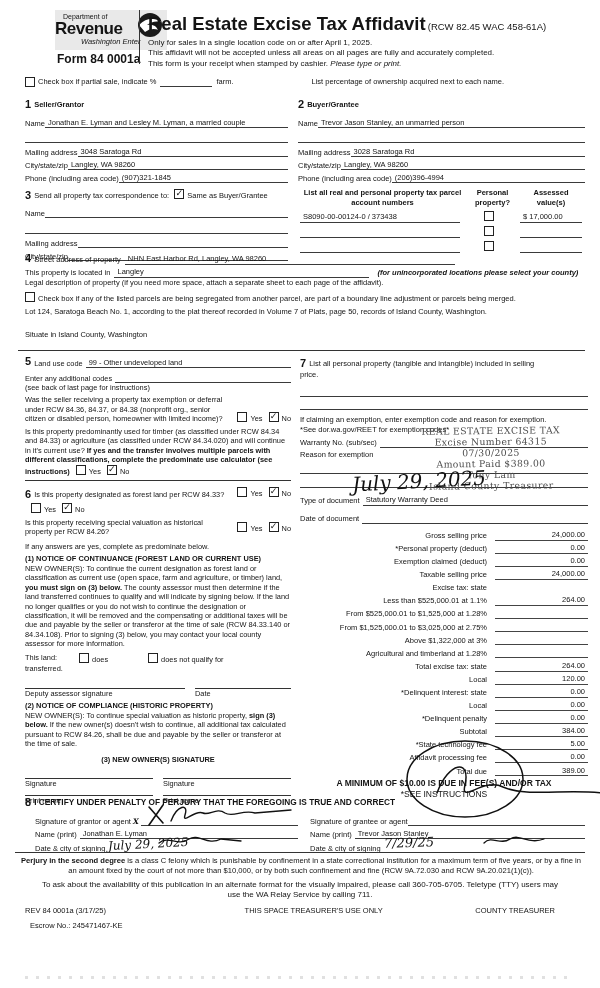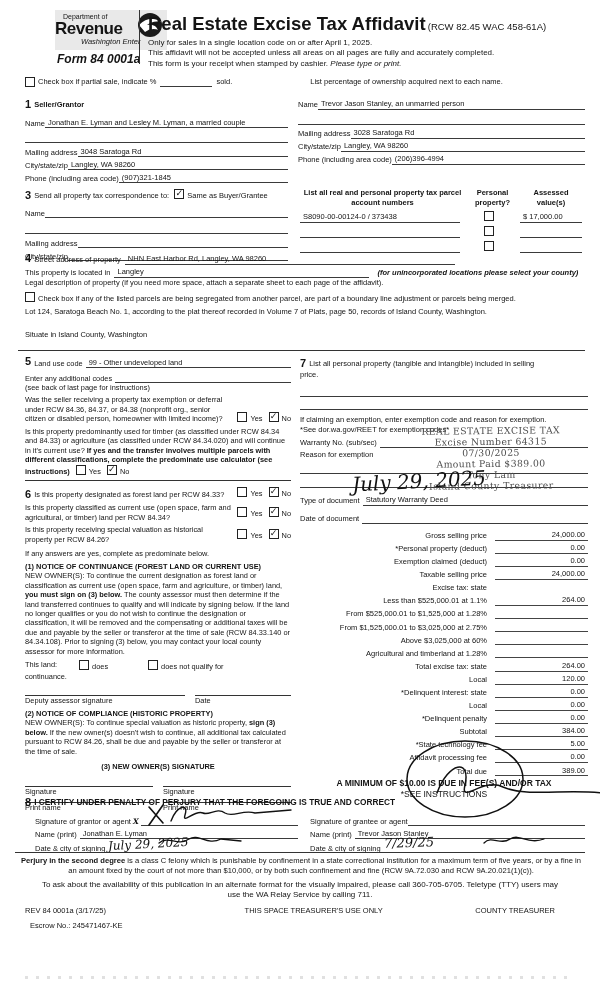--- a/index.html
+++ b/index.html
@@ -39,36 +39,36 @@
 
   <div class="logo-wrap">
     <div class="abs" style="left:8px;top:2px;font-size:7px;">Department of</div>
     <div class="abs" style="left:0px;top:8px;font-size:17px;font-weight:bold;letter-spacing:-.5px;">Revenue</div>
     <div class="abs i" style="left:26px;top:27px;font-size:7.5px;">Washington Enter</div>
     <svg class="abs" style="left:80px;top:2px;" width="30" height="26" viewBox="0 0 30 26">
       <circle cx="15" cy="13" r="12" fill="#1a1a1a"></circle>
       <path d="M4 13 Q15 2 26 10 Q18 8 12 13 Q20 12 24 18 Q16 15 10 20 Z" fill="#fff"></path>
     </svg>
   </div>
-  <div class="abs b" style="left:57px;top:52px;font-size:12px;font-style:italic;">Form 84 0001a</div>
+  <div class="abs b" style="left:57px;top:52px;font-size:12px;">Form 84 0001a</div>
   <div class="abs" style="left:139px;top:10px;width:1px;height:54px;background:#333;"></div>
 
   <div class="abs" style="left:148px;top:12px;width:440px;">
     <span class="b" style="font-size:18.5px;">Real Estate Excise Tax Affidavit</span>
     <span style="font-size:9.5px;">(RCW 82.45 WAC 458-61A)</span>
     <div style="font-size:8px;margin-top:2px;">Only for sales in a single location code on or after April 1, 2025.</div>
     <div style="font-size:8px;">This affidavit will not be accepted unless all areas on all pages are fully and accurately completed.</div>
     <div style="font-size:8px;"><span>This form is your receipt when stamped by cashier. </span><span class="i">Please type or print.</span></div>
   </div>
 
   <div class="abs frow" style="left:25px;top:77px;width:560px;">
     <span class="cb"></span>
     <span>Check box if partial sale, indicate %</span>
     <span class="ul" style="width:52px;margin:0 4px;"></span>
-    <span>sold.</span>
+    <span>farm.</span>
     <span style="margin-left:78px;">List percentage of ownership acquired next to each name.</span>
   </div>
 
   <div class="abs" style="left:25px;top:97px;width:263px;">
     <div style="margin-bottom:4px;"><span class="sn">1</span><span class="b">Seller/Grantor</span></div>
     <div class="frow" style="height:13px;">
         <span class="lbl">Name</span>
         <span class="ul fill"><span class="val">Jonathan E. Lyman and Lesley M. Lyman, a married couple</span></span>
       </div>
     <div class="frow" style="height:15px;">
@@ -82,20 +82,21 @@
         <span class="lbl">City/state/zip</span>
         <span class="ul fill"><span class="val">Langley, WA 98260</span></span>
       </div>
     <div class="frow" style="height:13px;">
         <span class="lbl">Phone (including area code)</span>
         <span class="ul fill"><span class="val">(907)321-1845</span></span>
       </div>
   </div>
 
   <div class="abs" style="left:298px;top:97px;width:287px;">
+    <div style="margin-bottom:4px;"><span class="sn">2</span><span class="b">Buyer/Grantee</span></div>
     <div class="frow" style="height:13px;">
         <span class="lbl">Name</span>
         <span class="ul fill"><span class="val">Trevor Jason Stanley, an unmarried person</span></span>
       </div>
     <div class="frow" style="height:15px;">
         <span class="ul fill"></span>
       </div>
     <div class="frow" style="height:14px;">
         <span class="lbl">Mailing address</span>
         <span class="ul fill"><span class="val">3028 Saratoga Rd</span></span>
@@ -191,36 +192,35 @@
       <span>Is this property predominantly used for timber (as classified under RCW 84.34 and 84.33) or agriculture (as classified under RCW 84.34.020) and will continue in it's current use? </span><span class="b">If yes and the transfer involves multiple parcels with different classifications, complete the predominate use calculator (see instructions)</span>
       <span class="yn"><span class="cb" style="margin-left:4px;"></span><span>Yes</span><span class="cb">✓</span><span>No</span></span>
     </div>
     <div style="border-top:1px solid #333;margin:4px 0 6px 0;"></div>
 
     <div style="display:flex;align-items:flex-start;">
       <div style="width:213px;"><span class="sn">6</span><span>Is this property designated as forest land per RCW 84.33?</span></div>
       <div class="yn"><span class="cb"></span><span>Yes</span><span class="cb">✓</span><span>No</span></div>
     </div>
     <div style="display:flex;align-items:center;margin-top:2px;">
-      <div style="width:213px;">Is this property classified as current use (open space, farm and agricultural, or timber) land per RCW 84.34?</div>
       <div class="yn"><span class="cb"></span><span>Yes</span><span class="cb">✓</span><span>No</span></div>
     </div>
     <div style="display:flex;align-items:center;margin-top:3px;">
       <div style="width:213px;">Is this property receiving special valuation as historical property per RCW 84.26?</div>
       <div class="yn"><span class="cb"></span><span>Yes</span><span class="cb">✓</span><span>No</span></div>
     </div>
     <div style="margin-top:5px;">If any answers are yes, complete as predominate below.</div>
     <div class="b" style="margin-top:3px;">(1) NOTICE OF CONTINUANCE (FOREST LAND OR CURRENT USE)</div>
     <div><span>NEW OWNER(S): To continue the current designation as forest land or classification as current use (open space, farm and agriculture, or timber) land, </span><span class="b">you must sign on (3) below.</span><span> The county assessor must then determine if the land transferred continues to qualify and will indicate by signing below. If the land no longer qualifies or you do not wish to continue the designation or classification, it will be removed and the compensating or additional taxes will be due and payable by the seller or transferor at the time of sale (RCW 84.33.140 or 84.34.108). Prior to signing (3) below, you may contact your local county assessor for more information.</span></div>
     <div style="display:flex;margin-top:4px;">
       <span>This land:</span>
       <span style="margin-left:22px;"><span class="cb"></span><span>does</span></span>
       <span style="margin-left:40px;"><span class="cb"></span><span>does not qualify for</span></span>
     </div>
-    <div>continuance.</div>
+    <div>transferred.</div>
     <div style="display:flex;margin-top:14px;">
       <div style="width:160px;border-top:1px solid #333;"><span>Deputy assessor signature</span></div>
       <div style="width:96px;border-top:1px solid #333;margin-left:10px;"><span>Date</span></div>
     </div>
     <div class="b" style="margin-top:3px;">(2) NOTICE OF COMPLIANCE (HISTORIC PROPERTY)</div>
     <div><span>NEW OWNER(S): To continue special valuation as historic property, </span><span class="b">sign (3) below.</span><span> If the new owner(s) doesn't wish to continue, all additional tax calculated pursuant to RCW 84.26, shall be due and payable by the seller or transferor at the time of sale.</span></div>
     <div class="b ctr" style="margin-top:6px;">(3) NEW OWNER(S) SIGNATURE</div>
     <div style="display:flex;margin-top:14px;">
       <div style="width:128px;border-top:1px solid #333;"><span>Signature</span></div>
       <div style="width:128px;border-top:1px solid #333;margin-left:10px;"><span>Signature</span></div>
@@ -293,21 +293,21 @@
         </div>
       <div class="mrow">
           <span class="mlabel">From $525,000.01 to $1,525,000 at 1.28%</span>
           <span class="mval"></span>
         </div>
       <div class="mrow">
           <span class="mlabel">From $1,525,000.01 to $3,025,000 at 2.75%</span>
           <span class="mval"></span>
         </div>
       <div class="mrow">
-          <span class="mlabel">Above $3,025,000 at 60%</span>
+          <span class="mlabel">Above $1,322,000 at 3%</span>
           <span class="mval"></span>
         </div>
       <div class="mrow">
           <span class="mlabel">Agricultural and timberland at 1.28%</span>
           <span class="mval"></span>
         </div>
       <div class="mrow">
           <span class="mlabel">Total excise tax: state</span>
           <span class="mval">264.00</span>
         </div>

